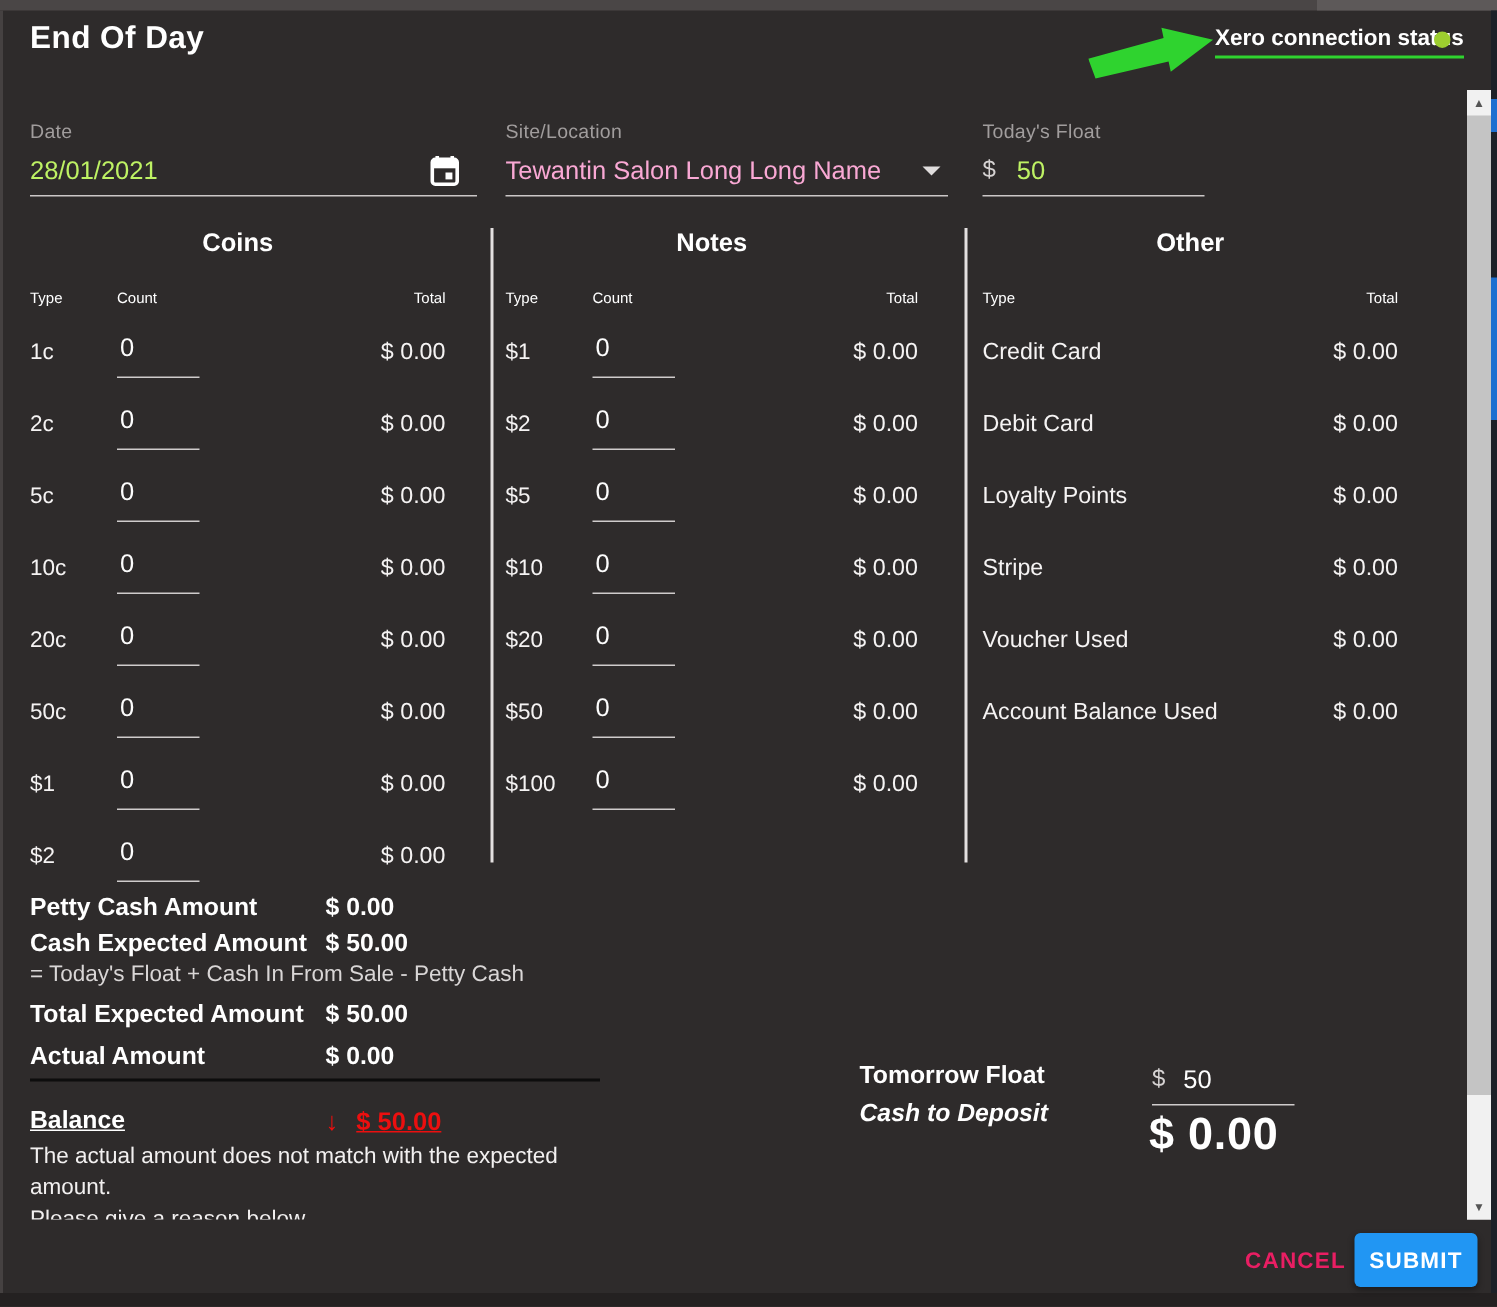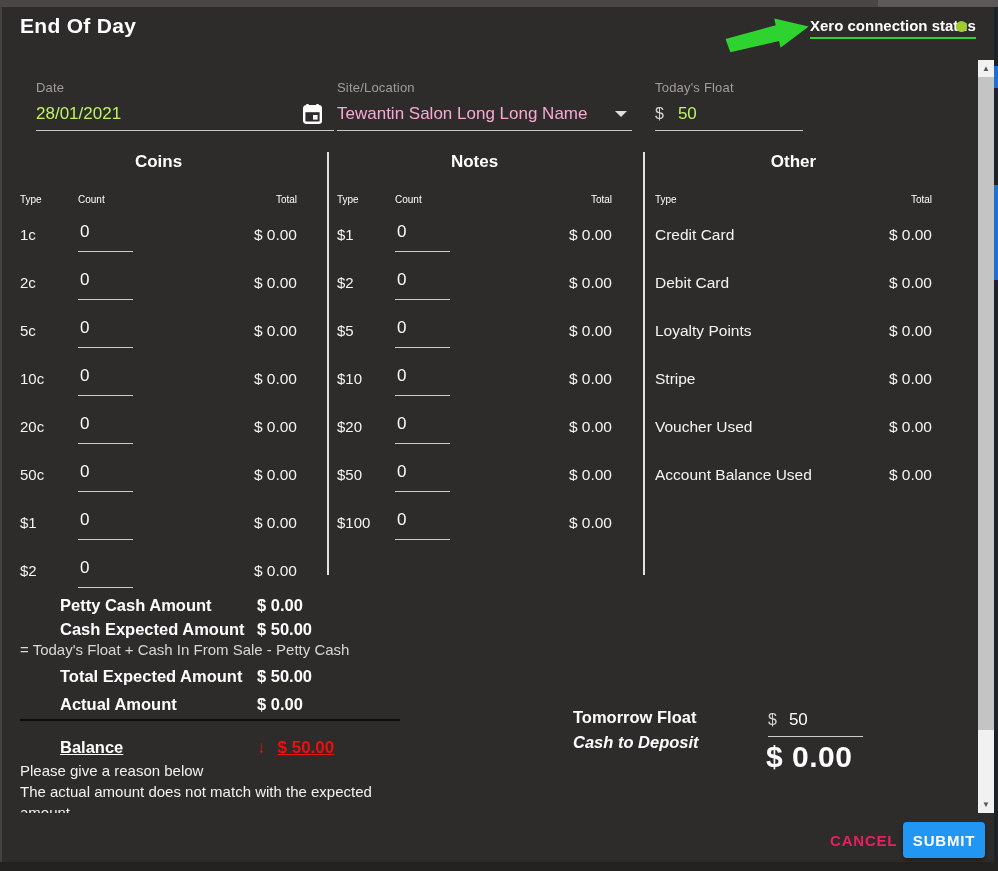--- a/index.html
+++ b/index.html
@@ -35,21 +35,21 @@
   .field { position:absolute; }
   .field-label { font-size:13px; color:#a19d9d; letter-spacing:.2px; }
   .field-row {
     position:relative; margin-top:3px; height:33px;
     border-bottom:1px solid #cbc7c7; display:flex; align-items:center;
   }
   .field-row input {
     background:transparent; border:none; outline:none; color:#bef264;
     font-family:inherit; font-size:17px; width:100%; padding:0;
   }
-  .date-field { left:36px; top:80px; width:298px; }
+  .date-field { left:20px; top:80px; width:298px; }
   .site-field { left:337px; top:80px; width:295px; }
   .float-field { left:655px; top:80px; width:148px; }
   .cal-icon { position:absolute; right:11px; top:5px; }
   .site-value { font-size:17px; color:#f9a8d4; white-space:nowrap; }
   .dd-arrow {
     position:absolute; right:5px; top:13px; width:0; height:0;
     border-left:6px solid transparent; border-right:6px solid transparent;
     border-top:6px solid #e0dddd;
   }
   .dollar-prefix { font-size:16px; color:#d6d3d3; margin-right:14px; }
@@ -73,21 +73,21 @@
   .count-wrap input {
     width:55px; background:transparent; border:none; outline:none;
     border-bottom:1px solid #cfcccc; color:#fdfdfd;
     font-family:inherit; font-size:17px; padding:2px 0 9px 2px;
   }
   .ctotal { margin-left:auto; font-size:15.5px; padding-top:15px; color:#f5f3f3; }
   .orow .ctype { width:auto; font-size:15.5px; }
 
   
   .srow { left:20px; display:flex; font-size:16.5px; font-weight:700; }
-  .srow .slabel { width:197px;margin-left:40px; }
+  .srow .slabel { width:197px; }
   .formula { left:20px; top:641px; font-size:15px; color:#d9d6d6; }
   .sum-divider { left:20px; top:719px; width:380px; height:2px; background:#0d0d0d; }
   .balance-row { top:738px; }
   .balance-label { text-decoration:underline; }
   .red { color:#ec0f0f; }
   .balance-arrow { font-size:17px; margin-right:12px; }
   .balance-value { font-size:17px; text-decoration:underline; }
   .warn-wrap { left:20px; top:760px; width:372px; height:53px; overflow:hidden; }
   .warn-text { font-size:15px; line-height:21px; color:#f2f0f0; }
 
@@ -348,22 +348,22 @@
   <span class="slabel">Actual Amount</span>
   <span>$ 0.00</span>
 </div>
 <div class="abs sum-divider"></div>
 <div class="abs srow balance-row">
   <span class="slabel balance-label">Balance</span>
   <span class="red balance-arrow">↓</span>
   <span class="red balance-value">$ 50.00</span>
 </div>
 <div class="abs warn-wrap">
+  <div class="warn-text">The actual amount does not match with the expected amount.</div>
   <div class="warn-text">Please give a reason below</div>
-  <div class="warn-text">The actual amount does not match with the expected amount.</div>
 </div>
 
 <div class="abs tf-label">Tomorrow Float</div>
 <div class="abs tf-input">
   <span class="dollar-prefix">$</span>
   <input type="text" value="50" style="">
 </div>
 <div class="abs ctd-label">Cash to Deposit</div>
 <div class="abs ctd-value">$ 0.00</div>
 

